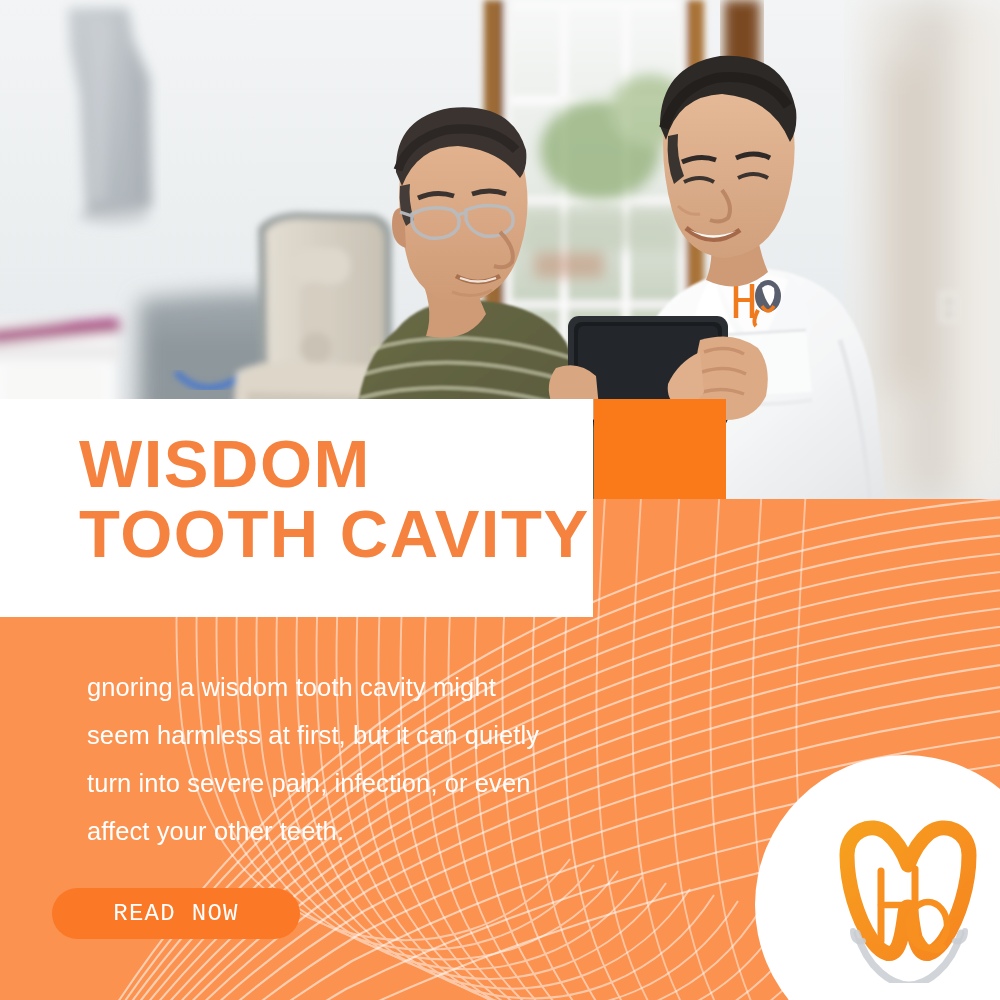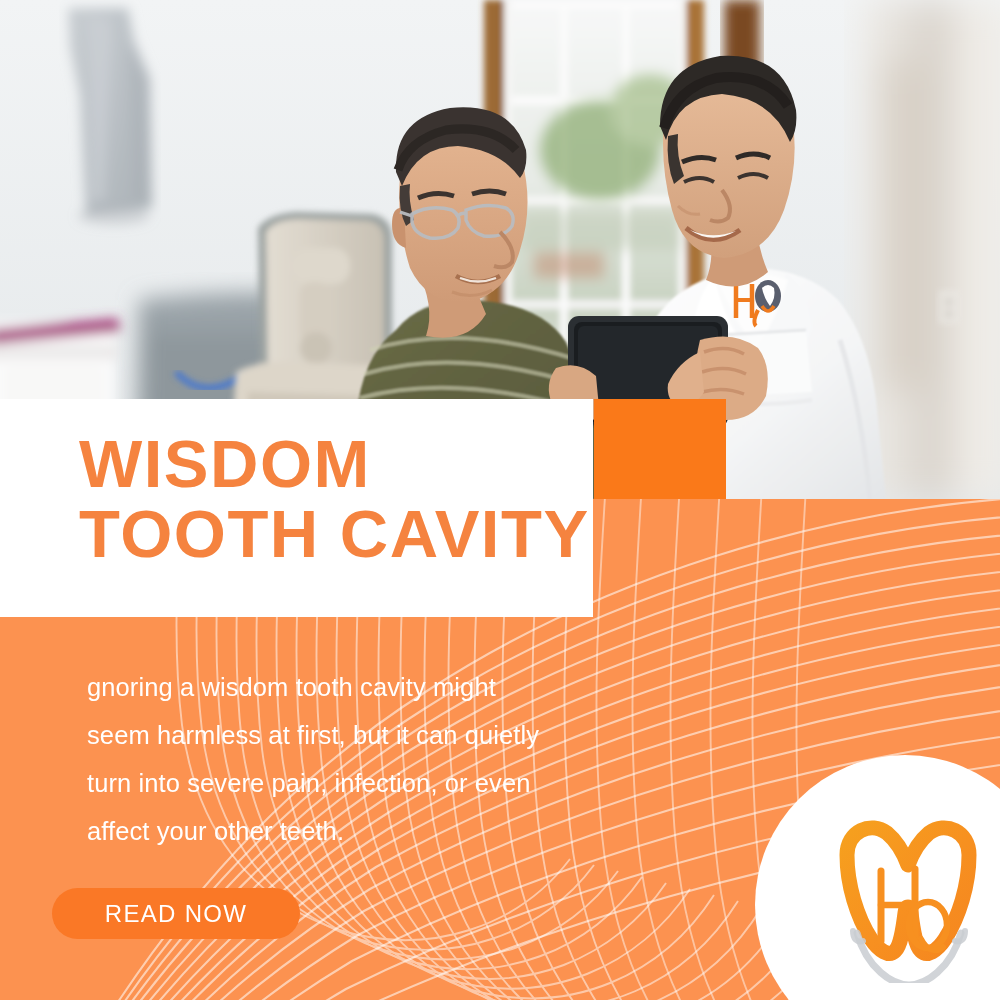--- a/index.html
+++ b/index.html
@@ -67,21 +67,21 @@
   
   .cta{
     position:absolute; left:52px; top:888px;
     width:248px; height:51px;
     border:none;
     border-radius:26px;
     background:#FA7826;
     color:#FFFFFF;
     font-size:24px;
     letter-spacing:1.3px;
-    font-family:Liberation Sans, sans-serif;
+    font-family:Liberation Mono, monospace;
     cursor:pointer;
     display:flex; align-items:center; justify-content:center;
   }
 
   
   .logo-badge{
     position:absolute; left:755px; top:755px;
     width:300px; height:300px;
     border-radius:50%;
     background:#FFFFFF;

